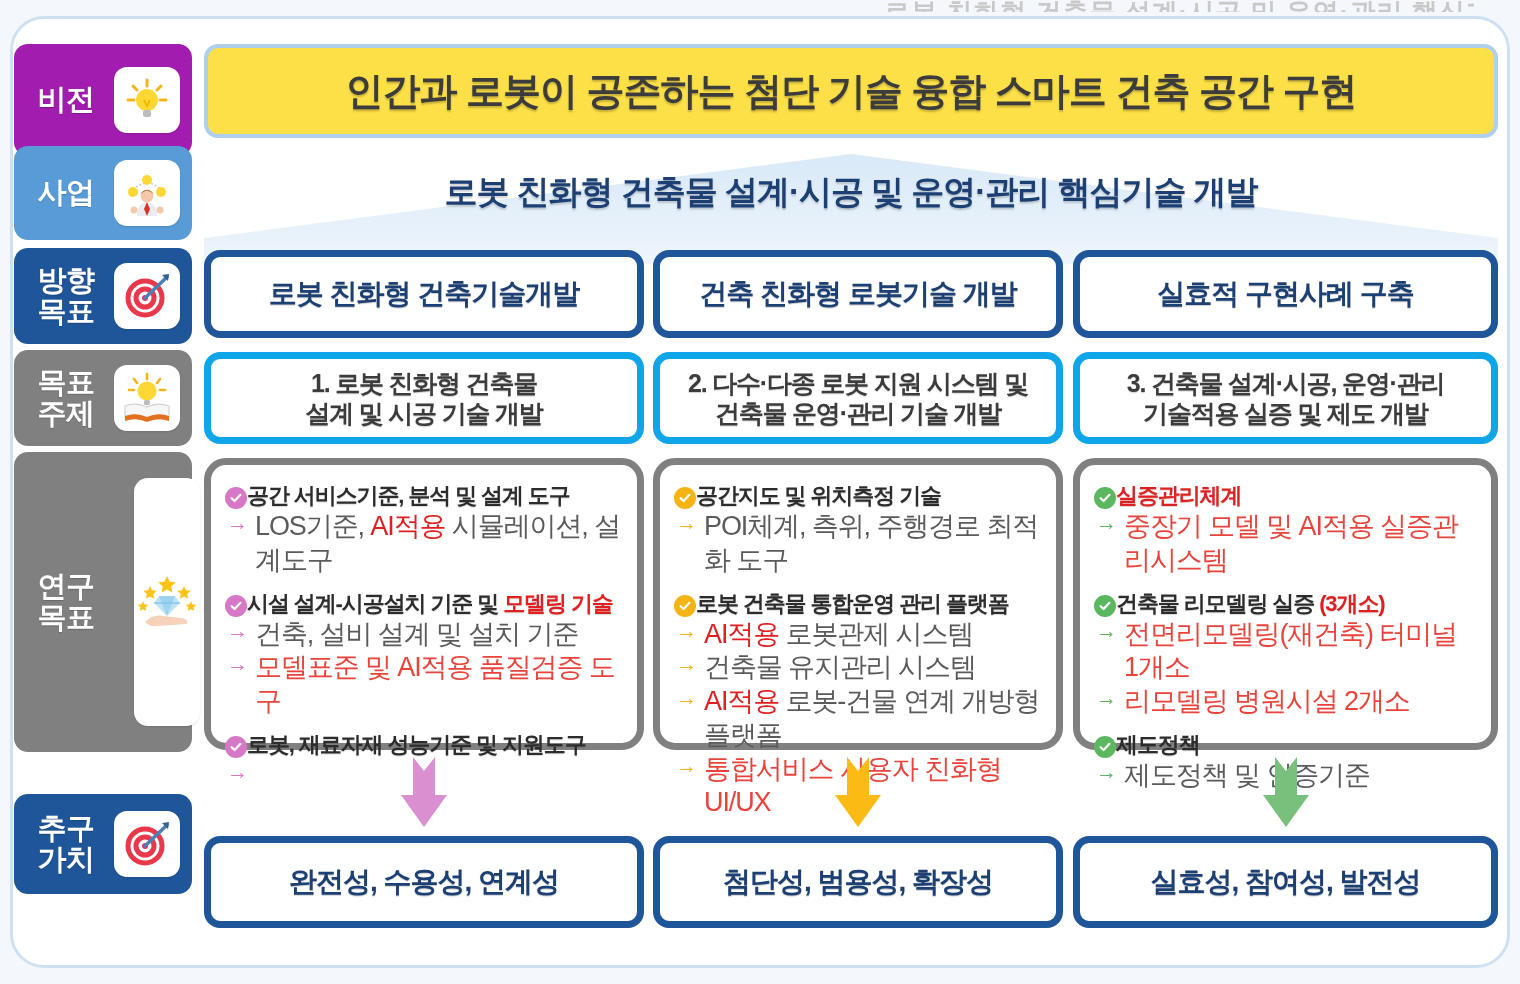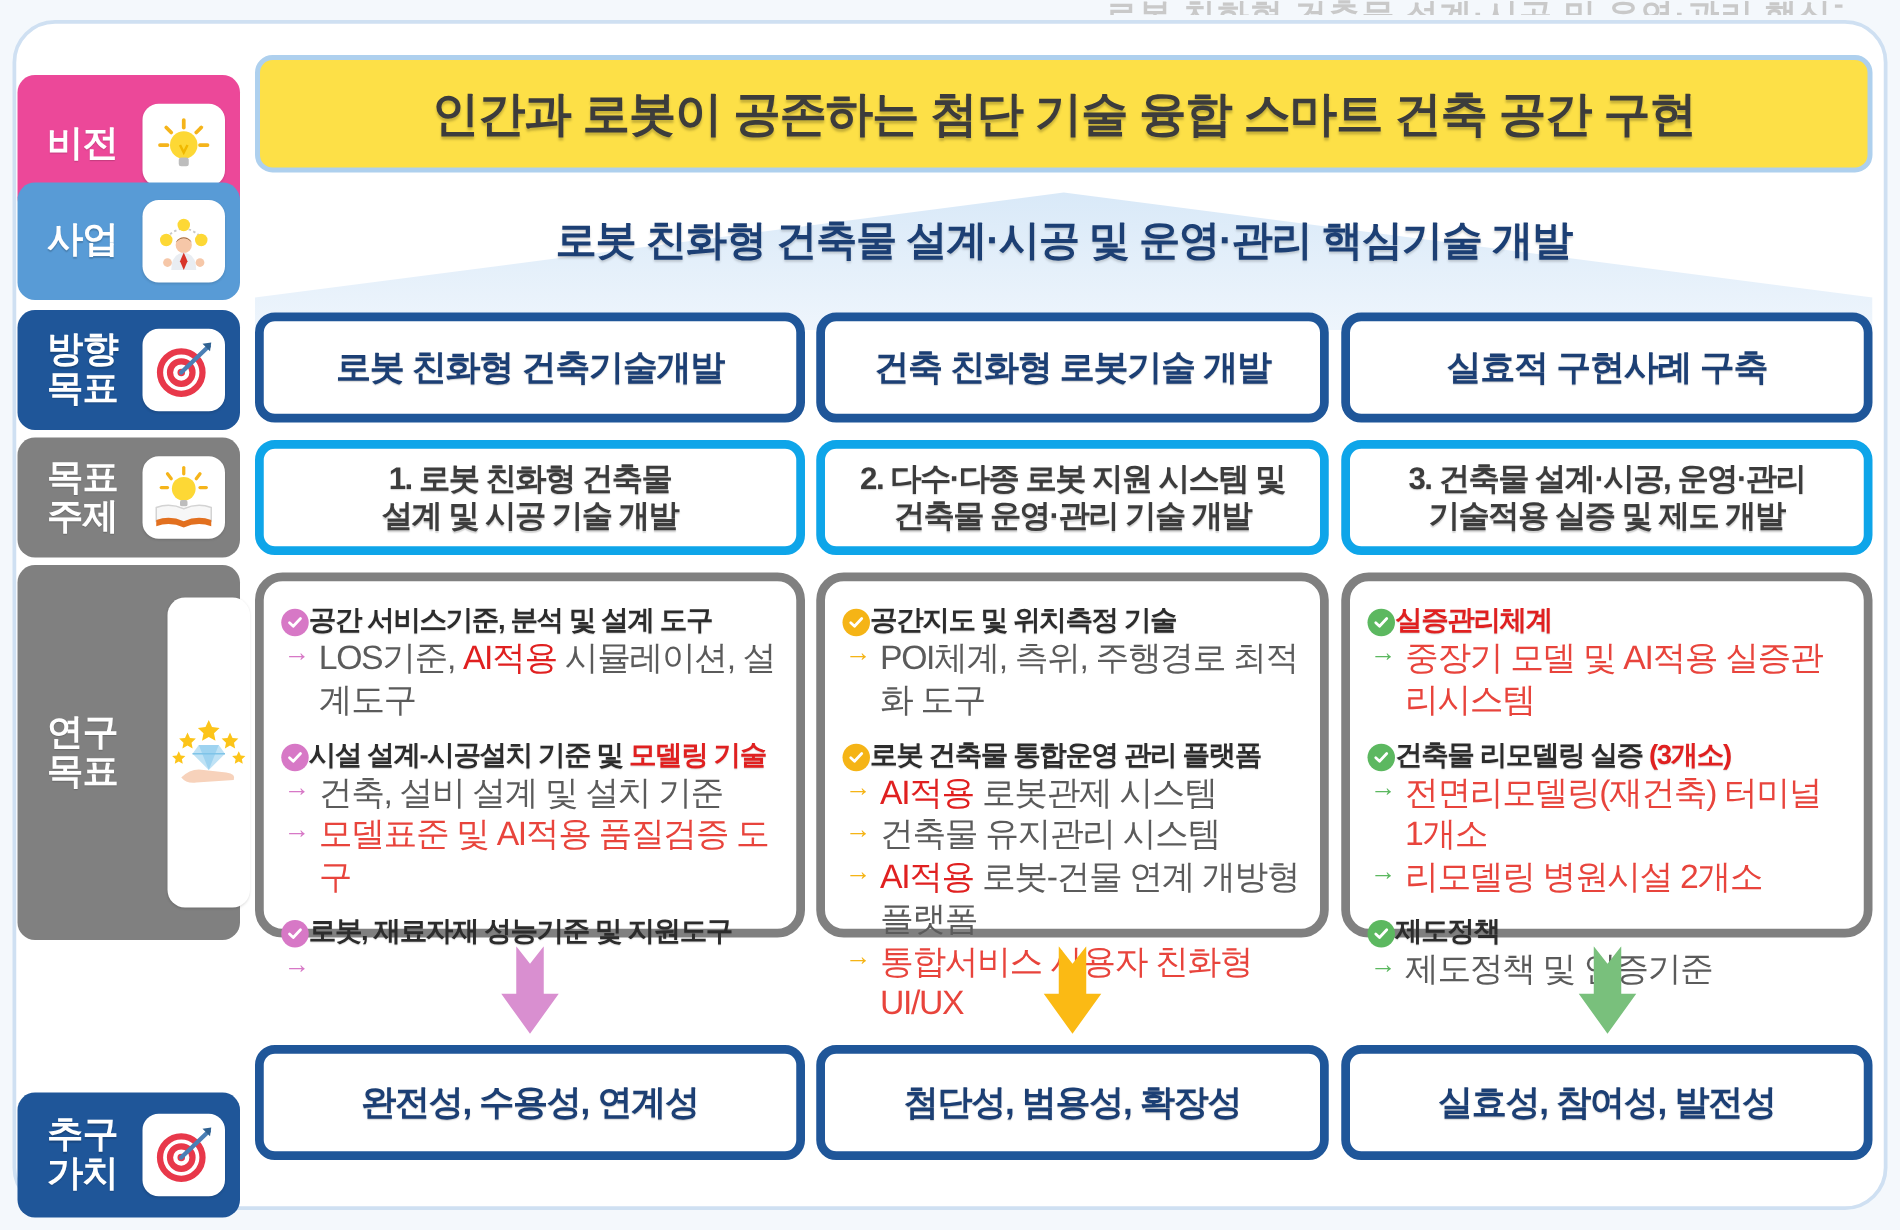--- a/index.html
+++ b/index.html
@@ -76,26 +76,26 @@
     margin-left: 6px;
     background: #fff;
     border-radius: 13px;
     display: flex;
     align-items: center;
     justify-content: center;
     box-shadow: 0 1px 2px rgba(0,0,0,.12);
   }
   .lbl .icon-chip svg { display: block; }
 
-  #lbl-vision   { top: 60px;  height: 112px;  background: #ec4899; }
+  #lbl-vision   { top: 44px;  height: 112px;  background: #a21caf; }
   #lbl-biz      { top: 146px; height: 94px;  background: #589bd6; }
   #lbl-dir      { top: 248px; height: 96px;  background: #1f5699; }
   #lbl-theme    { top: 350px; height: 96px;  background: #808080; }
   #lbl-research { top: 452px; height: 300px; background: #808080; align-items: center; gap: 20px; }
-  #lbl-value    { top: 874px; height: 100px;  background: #1f5699; }
+  #lbl-value    { top: 794px; height: 100px;  background: #1f5699; }
 
   #lbl-research .icon-chip {
     width: 66px;
     height: 248px;
     flex: 0 0 66px;
     border-radius: 14px;
   }
 
   
   .vision-box {

